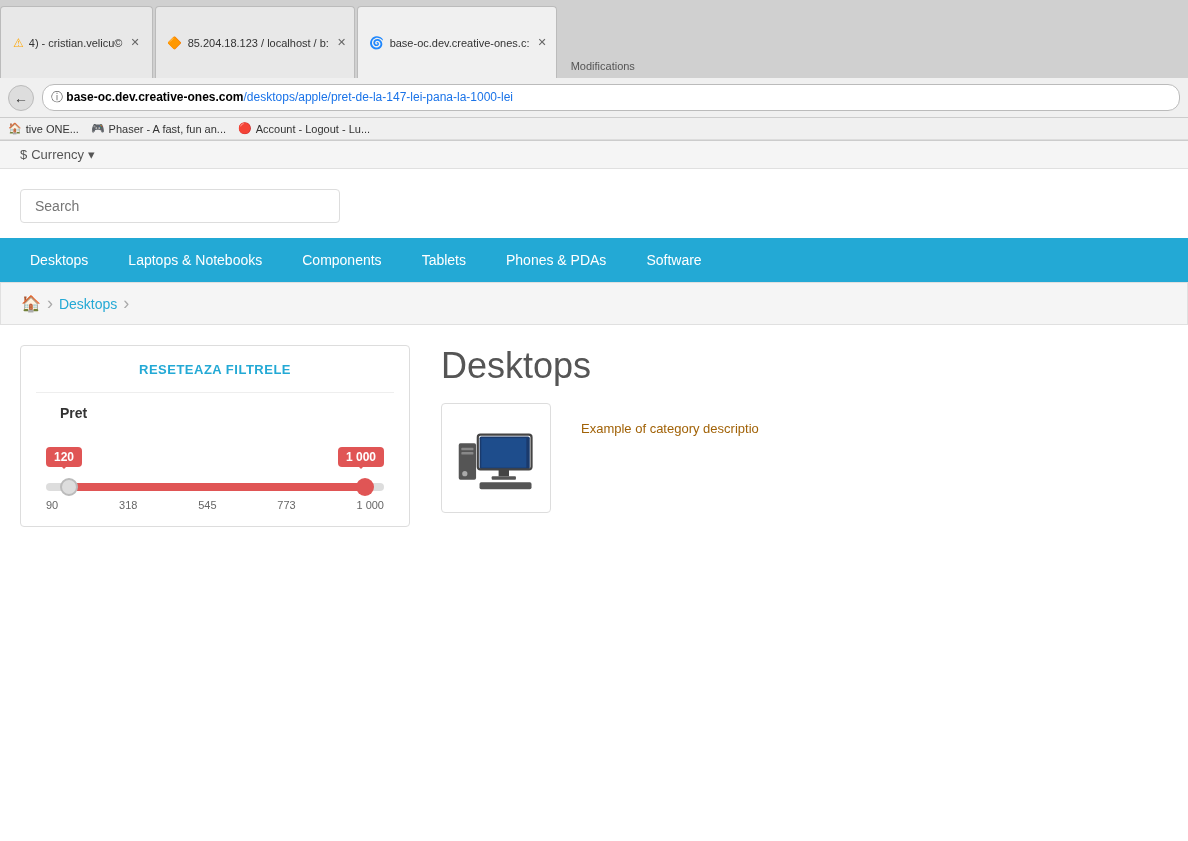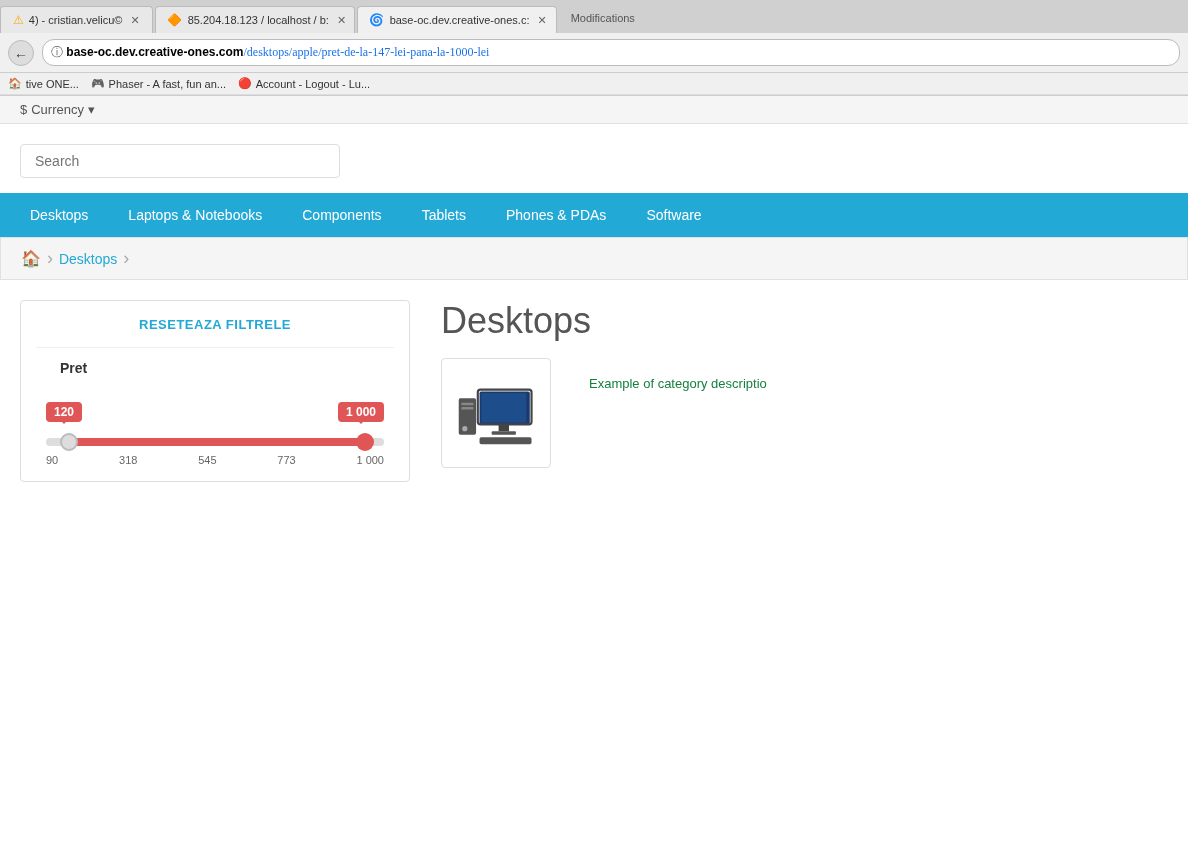--- a/index.html
+++ b/index.html
@@ -5,21 +5,21 @@
     * { box-sizing: border-box; margin: 0; padding: 0; }
     body { font-family: Arial, sans-serif; background: #fff; font-size: 14px; }
 
     
     .browser-chrome { background: #e8e8e8; border-bottom: 1px solid #ccc; }
     .browser-tabs { display: flex; background: #d0d0d0; padding-top: 6px; font-size: 12px; }
     .browser-tab { display: flex; align-items: center; padding: 6px 12px; background: #e8e8e8; border: 1px solid #bbb; border-bottom: none; border-radius: 4px 4px 0 0; margin-right: 2px; max-width: 200px; overflow: hidden; white-space: nowrap; text-overflow: ellipsis; font-size: 11px; color: #333; }
     .browser-tab.active { background: #f0f0f0; }
     .browser-tab .tab-icon { margin-right: 5px; font-size: 12px; }
     .browser-tab .tab-close { margin-left: 8px; color: #666; cursor: pointer; }
-    .browser-tab-extra { padding: 6px 12px; color: #555; font-size: 11px; }
+    .browser-tab-extra { padding: 6px 12px; color: #555; font-size: 11px; margin-top: 48px; }
 
     .browser-address-bar { display: flex; align-items: center; padding: 6px 8px; background: #f0f0f0; border-bottom: 1px solid #ccc; gap: 8px; }
     .browser-back-btn { width: 26px; height: 26px; border-radius: 50%; background: #ddd; border: 1px solid #bbb; display: flex; align-items: center; justify-content: center; cursor: pointer; font-size: 14px; color: #333; }
     .address-input { flex: 1; padding: 4px 8px; border: 1px solid #bbb; border-radius: 12px; background: #fff; font-size: 12px; color: #1a73e8; }
 
     .browser-bookmarks { display: flex; align-items: center; padding: 4px 8px; background: #f0f0f0; border-bottom: 1px solid #ddd; gap: 12px; font-size: 11px; }
     .bookmark-item { display: flex; align-items: center; gap: 4px; color: #333; cursor: pointer; white-space: nowrap; }
 
     
     .page-content { background: #fff; }
@@ -69,21 +69,21 @@
     .slider-fill { position: absolute; left: 6%; right: 5%; height: 100%; background: #e05555; border-radius: 4px; }
     .slider-handle-left { position: absolute; left: 4%; top: 50%; transform: translateY(-50%); width: 18px; height: 18px; background: #ddd; border-radius: 50%; cursor: pointer; border: 2px solid #bbb; }
     .slider-handle-right { position: absolute; right: 3%; top: 50%; transform: translateY(-50%); width: 18px; height: 18px; background: #e05555; border-radius: 50%; cursor: pointer; }
 
     .price-range-labels { display: flex; justify-content: space-between; font-size: 11px; color: #666; margin-top: 8px; }
 
     
     .category-section { flex: 1; }
     .category-title { font-size: 36px; color: #555; font-weight: normal; margin-bottom: 16px; }
     .category-card { border: 1px solid #ddd; border-radius: 4px; padding: 15px; display: inline-flex; align-items: center; justify-content: center; width: 110px; height: 110px; margin-right: 15px; }
-    .category-description { color: #15803d; font-size: 13px; display: inline-block; vertical-align: top; margin-top: 10px; margin-left: 8px; }
+    .category-description { color: #a16207; font-size: 13px; display: inline-block; vertical-align: top; margin-top: 10px; }
   </style>
 </head>
 <body>
 
 <div class="browser-chrome">
 
   <div class="browser-tabs">
     <div class="browser-tab">
       <span class="tab-icon" style="color:orange">⚠</span>
       <span>4) - cristian.velicu©</span>
@@ -101,21 +101,21 @@
     </div>
     <div class="browser-tab-extra">
       <span>Modifications</span>
     </div>
   </div>
 
   <div class="browser-address-bar">
     <div class="browser-back-btn">←</div>
     <div class="address-input">
       <span style="color:#666;">ⓘ </span>
-      <span style="color:#000;font-weight:bold;">base-oc.dev.creative-ones.com</span><span style="color:#1a73e8;font-family:Liberation Serif, serif;">/desktops/apple/pret-de-la-147-lei-pana-la-1000-lei</span>
+      <span style="color:#000;font-weight:bold;">base-oc.dev.creative-ones.com</span><span style="color:#1a73e8;">/desktops/apple/pret-de-la-147-lei-pana-la-1000-lei</span>
     </div>
   </div>
 
   <div class="browser-bookmarks">
     <div class="bookmark-item">
       <span>🏠</span>
       <span>tive ONE...</span>
     </div>
     <div class="bookmark-item">
       <span>🎮</span>

